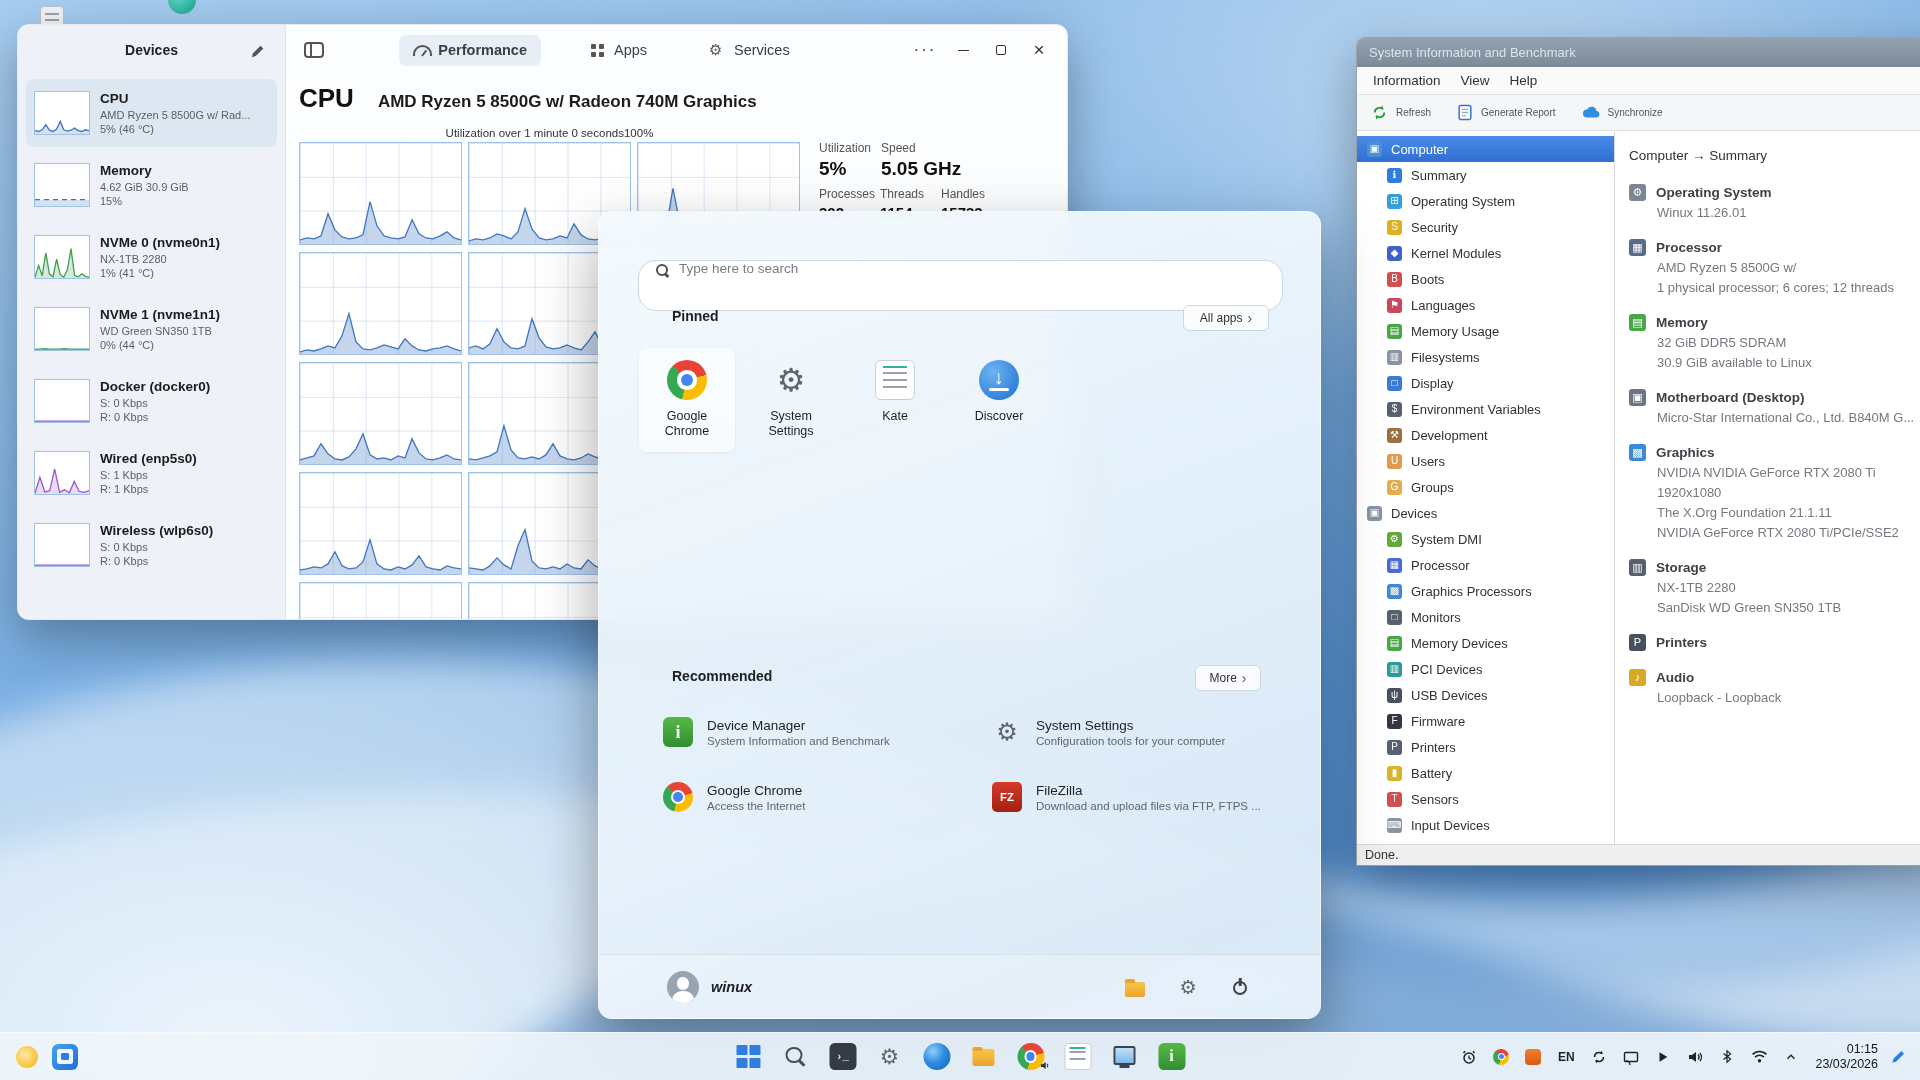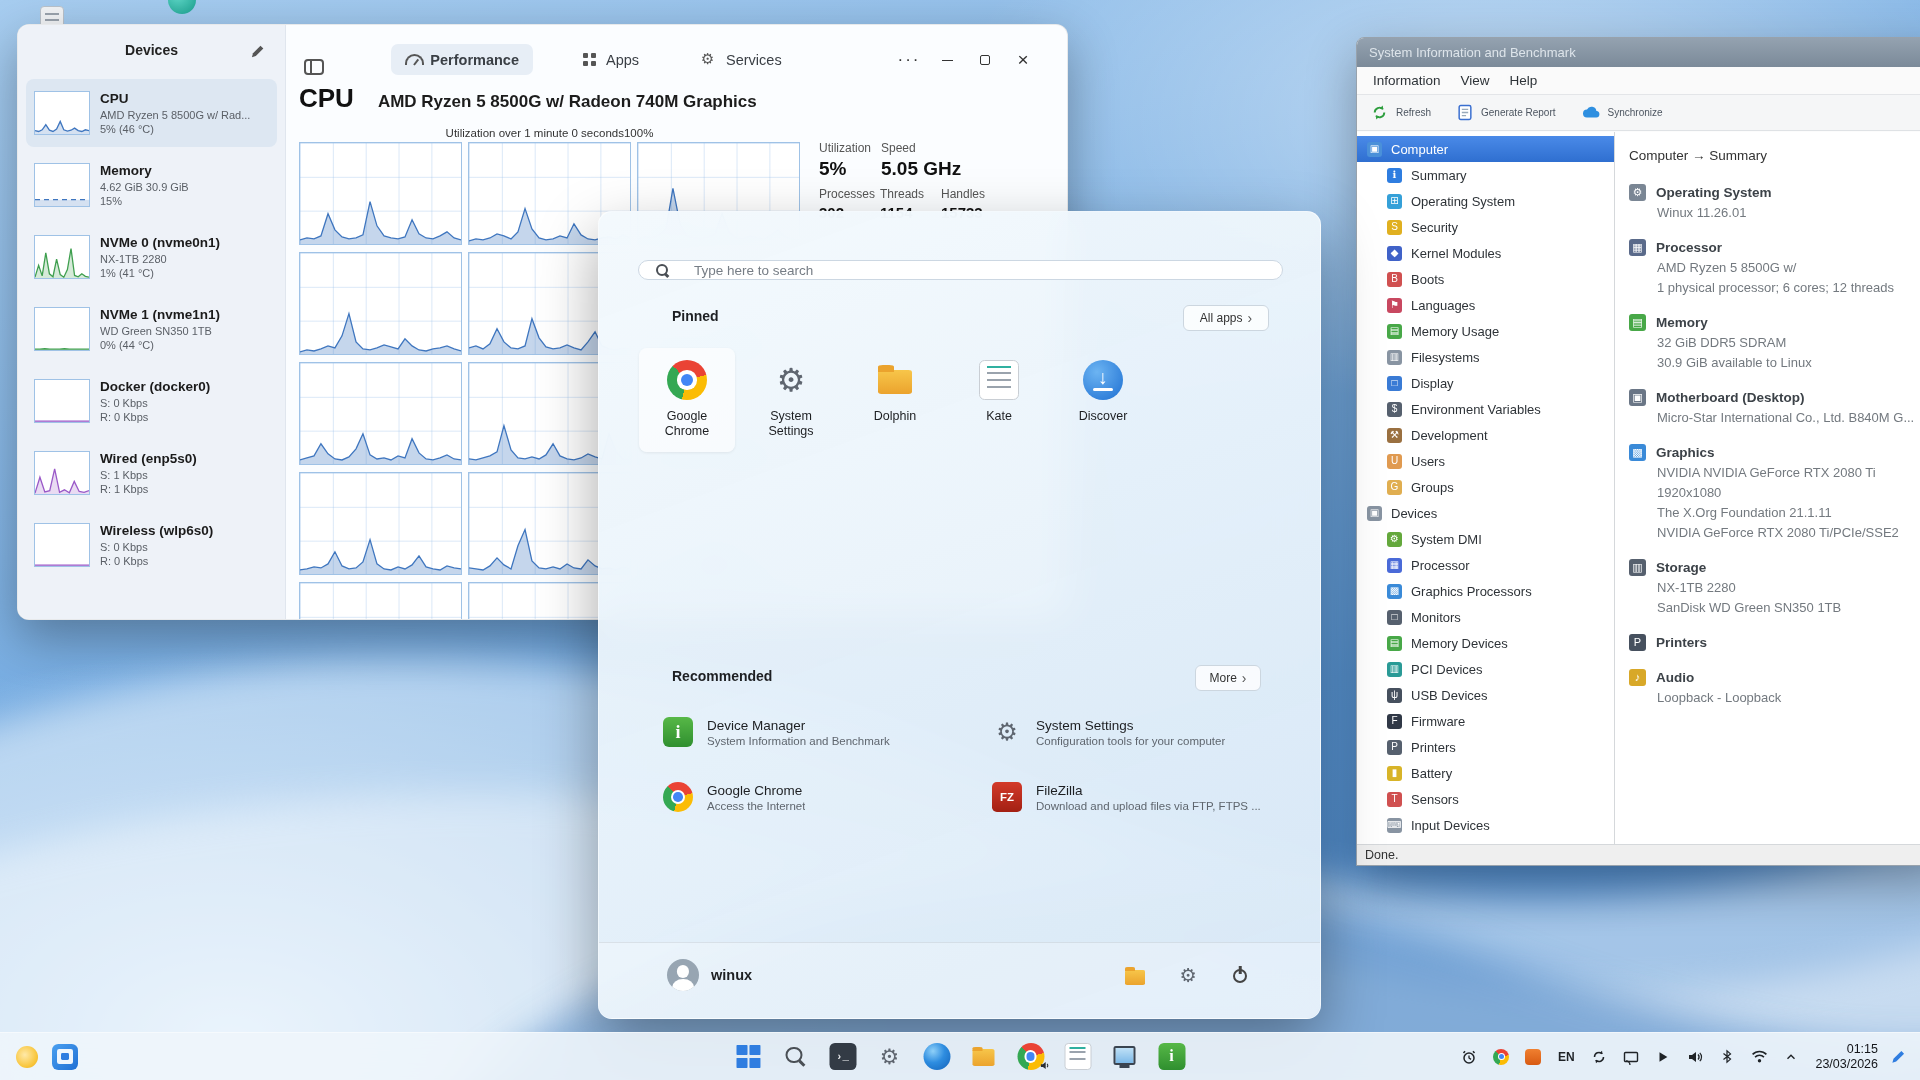--- a/index.html
+++ b/index.html
@@ -66,21 +66,21 @@
   .tm-side{position:absolute;left:0;top:0;width:268px;bottom:0;background:#eef2f8;border-right:1px solid #e0e6ee;}
   .tm-side-head{height:50px;display:flex;align-items:center;justify-content:center;position:relative;}
   .tm-side-title{font-size:14px;font-weight:bold;color:#222;}
   .pencil-btn{position:absolute;right:16px;top:14px;width:24px;height:24px;display:flex;align-items:center;justify-content:center;border-radius:6px;}
   .dev{display:flex;gap:10px;align-items:center;padding:7px 8px;border-radius:8px;margin:4px 8px;height:68px;}
   .dev.selected{background:#dde7f2;}
   .dev-thumb{width:56px;height:44px;background:#fff;border:1px solid #9fc2e6;position:relative;flex:none;}
   .dev-thumb svg{position:absolute;inset:0;width:100%;height:100%;}
   .dev-name{font-size:13.5px;font-weight:bold;color:#1b1b1b;margin-bottom:2px;}
   .dev-l1,.dev-l2{font-size:11px;color:#5a5f66;line-height:14px;white-space:nowrap;overflow:hidden;max-width:176px;}
-  .tm-head{position:absolute;left:268px;right:16px;top:0;height:50px;display:flex;align-items:flex-end;}
+  .tm-head{position:absolute;left:268px;right:0;top:0;height:50px;display:flex;align-items:center;}
   .ic-panel{width:20px;height:16px;border:2px solid #555;border-radius:4px;position:relative;margin-left:18px;}
   .ic-panel::before{content:"";position:absolute;left:4px;top:0;bottom:0;width:2px;background:#555;}
   .tm-tabs{position:absolute;left:0;right:150px;display:flex;justify-content:center;gap:34px;}
   .tm-tab{display:flex;align-items:center;gap:8px;padding:7px 14px;border-radius:7px;font-size:14.5px;color:#3a3f45;}
   .tm-tab.active{background:#e7eef6;font-weight:bold;}
   .tabic{width:17px;height:17px;position:relative;flex:none;}
   .tabic-gauge::before{content:"";position:absolute;left:0;bottom:3px;width:15px;height:9px;border:2px solid #555;border-bottom:none;border-radius:15px 15px 0 0;}
   .tabic-gauge::after{content:"";position:absolute;left:8px;bottom:3px;width:2px;height:7px;background:#555;transform:rotate(38deg);transform-origin:bottom;}
   .tabic-apps::before{content:"";position:absolute;left:2px;top:2px;width:5px;height:5px;background:#555;border-radius:1px;box-shadow:8px 0 0 #555,0 8px 0 #555,8px 8px 0 #555;}
   .tabic-services::before{content:"⚙";font-size:15px;color:#555;position:absolute;left:0;top:-1px;line-height:17px;}
@@ -101,38 +101,38 @@
   .core-cell svg{position:absolute;inset:0;width:100%;height:100%;}
   .stat{position:absolute;}
   .stat-label{font-size:12px;color:#555;margin-bottom:3px;}
   .stat-value-big{font-size:19px;font-weight:bold;color:#111;}
   .stat-value-sm{font-size:15px;font-weight:bold;color:#111;}
 
   
   .startmenu{position:absolute;left:598px;top:211px;width:723px;height:808px;z-index:40;border-radius:14px;
     background:linear-gradient(160deg,rgba(243,249,253,.96),rgba(222,236,248,.94));
     border:1px solid rgba(255,255,255,.6);box-shadow:0 24px 60px rgba(0,0,0,.35);backdrop-filter:blur(20px);}
-  .sm-search{position:absolute;left:39px;top:48px;width:645px;height:20px;background:#fff;border:1px solid #ccd7e2;border-radius:18px;
-    display:flex;align-items:center;padding:0 14px;gap:23px;box-shadow:inset 0 0 0 1px rgba(255,255,255,.6);}
+  .sm-search{position:absolute;left:39px;top:48px;width:645px;height:51px;background:#fff;border:1px solid #ccd7e2;border-radius:18px;
+    display:flex;align-items:flex-start;padding:0 14px;gap:8px;box-shadow:inset 0 0 0 1px rgba(255,255,255,.6);}
   .sm-search input{flex:1;border:none;outline:none;background:transparent;font-size:13.5px;color:#333;font-family:inherit;}
   .sm-search input::placeholder{color:#767d85;}
   .sm-label{position:absolute;font-size:14px;font-weight:bold;color:#1d1f22;}
   .pill{position:absolute;display:flex;align-items:center;justify-content:center;gap:5px;background:rgba(255,255,255,.8);
     border:1px solid #ccd6df;border-radius:6px;font-size:12px;color:#333;height:26px;}
   .pill .chev{font-size:14px;color:#555;}
   .tiles{position:absolute;left:40px;top:136px;display:flex;gap:8px;}
   .tile{width:96px;height:104px;border-radius:8px;display:flex;flex-direction:column;align-items:center;padding-top:12px;}
   .tile.highlight{background:rgba(255,255,255,.62);box-shadow:0 1px 3px rgba(0,0,0,.07);}
   .tile-label{margin-top:9px;font-size:12.5px;color:#1d1f22;text-align:center;width:78px;line-height:15px;}
   .rec-grid{position:absolute;left:56px;top:500px;width:640px;display:grid;grid-template-columns:1fr 1fr;row-gap:25px;column-gap:18px;}
   .rec{display:flex;align-items:center;gap:14px;height:40px;border-radius:8px;padding-left:8px;}
   .rec-title{font-size:13.5px;color:#1d1f22;line-height:17px;}
   .rec-sub{font-size:11.5px;color:#5f666e;line-height:14px;max-width:230px;white-space:nowrap;overflow:hidden;text-overflow:ellipsis;}
-  .sm-bottom{position:absolute;left:0;right:0;bottom:0;height:76px;border-top:1px solid rgba(0,0,0,.08);
-    background:rgba(255,255,255,.28);border-radius:0 0 14px 14px;}
+  .sm-bottom{position:absolute;left:0;right:0;bottom:0;height:64px;border-top:1px solid rgba(0,0,0,.08);
+    background:rgba(255,255,255,.28);border-radius:0 0 14px 14px;font-style:italic;}
   .avatar{position:absolute;left:68px;top:16px;width:32px;height:32px;border-radius:50%;background:#97a5b2;overflow:hidden;}
   .avatar::before{content:"";position:absolute;left:50%;top:20%;width:38%;height:38%;transform:translateX(-50%);background:#fff;border-radius:50%;}
   .avatar::after{content:"";position:absolute;left:50%;top:64%;width:68%;height:52%;transform:translateX(-50%);background:#fff;border-radius:50% 50% 0 0;}
   .sm-user{position:absolute;left:112px;top:24px;font-size:14.5px;font-weight:bold;color:#1d1f22;}
   .sm-bot-ic{position:absolute;top:20px;width:26px;height:26px;display:flex;align-items:center;justify-content:center;}
 
   
   .si{left:1356px;top:37px;width:600px;height:829px;z-index:20;background:#fcfcfc;border:1px solid #98a2ac;border-radius:8px 0 0 0;overflow:hidden;}
   .si-titlebar{height:29px;background:linear-gradient(#94a2b0,#7b8a99);display:flex;align-items:center;padding:0 12px;}
   .si-title{font-size:13px;color:#dde4ea;}
@@ -689,24 +689,20 @@
     <div class="tiles">
         <div class="tile highlight">
     <span class="ic ic-chrome" style="--s: 40px;"></span>
     <div class="tile-label">Google Chrome</div>
   </div>
         <div class="tile">
     <span class="ic ic-gear" style="--s: 40px;"></span>
     <div class="tile-label">System Settings</div>
   </div>
         <div class="tile">
-    <span class="ic ic-folder" style="--s: 40px;"></span>
-    <div class="tile-label">Dolphin</div>
-  </div>
-        <div class="tile">
     <span class="ic ic-kate" style="--s: 40px;"></span>
     <div class="tile-label">Kate</div>
   </div>
         <div class="tile">
     <span class="ic ic-discover" style="--s: 40px;"></span>
     <div class="tile-label">Discover</div>
   </div>
       </div>
 
     <span class="sm-label" style="left:73px;top:456px">Recommended</span>

